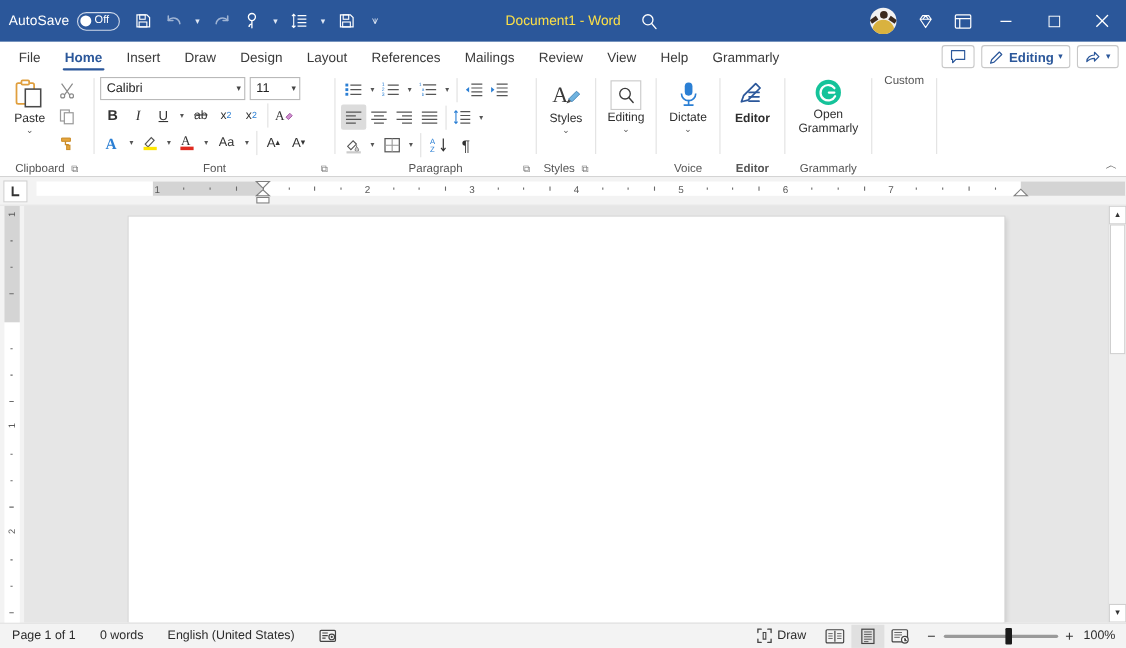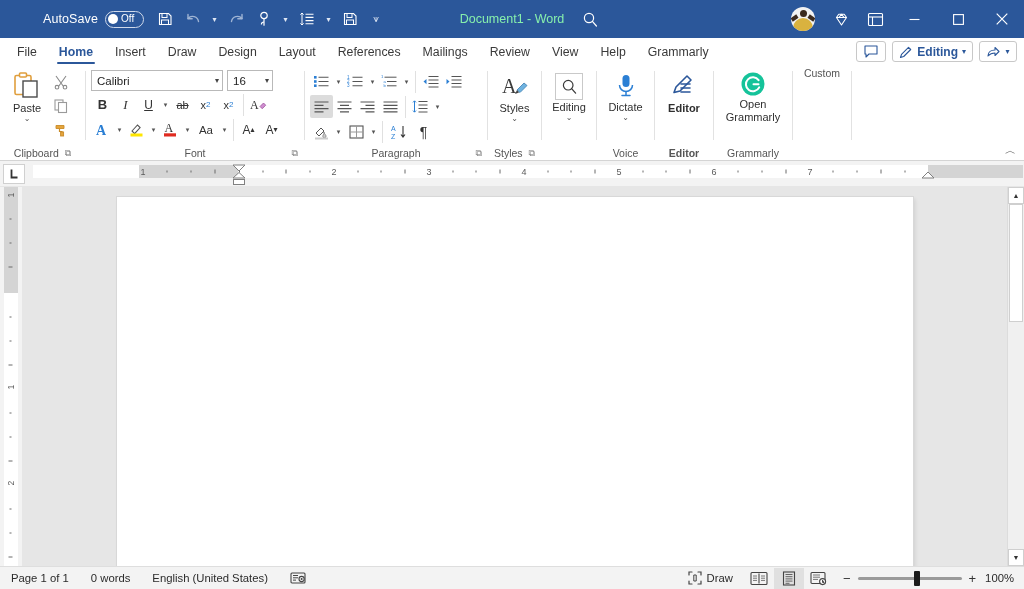--- a/index.html
+++ b/index.html
@@ -8,38 +8,38 @@
     font-family: "Liberation Sans", sans-serif;
     background: #ffffff;
   }
   .app { width: 1024px; height: 589px; display: flex; flex-direction: column; position: relative; }
 
   
   .titlebar {
     height: 38px; background: #2b579a; color: #ffffff;
     display: flex; align-items: center; flex: 0 0 38px; position: relative;
   }
-  .qat { display: flex; align-items: center; gap: 2px; padding-left: 8px; margin-left: 35px; }
+  .qat { display: flex; align-items: center; gap: 2px; padding-left: 8px; }
   .autosave-wrap { display: flex; align-items: center; gap: 7px; margin-right: 6px; }
   .autosave-label { font-size: 12.5px; color: #fff; letter-spacing: .1px; }
   .toggle {
     width: 39px; height: 17px; border-radius: 9px; border: 1.3px solid #cfd9ea;
     display: flex; align-items: center; padding: 0 2px; gap: 3px; background: transparent;
   }
   .toggle .knob { width: 10px; height: 10px; border-radius: 50%; background: #fff; flex: 0 0 10px; }
   .toggle .tstate { font-size: 10px; color: #fff; line-height: 1; }
   .qbtn {
     width: 26px; height: 26px; display: flex; align-items: center; justify-content: center;
     border-radius: 3px; color: #ffffff;
   }
   .qbtn.dim { color: #a9bcd8; }
   .qcaret { width: 13px; height: 26px; display: flex; align-items: center; justify-content: center; font-size: 8px; color: #dfe7f4; }
   .titletext {
     position: absolute; left: 0; right: 0; text-align: center;
-    font-size: 12.5px; color: #86efac; pointer-events: none;
+    font-size: 12.5px; color: #fde047; pointer-events: none;
   }
   .title-search {
     position: absolute; left: 578px; top: 8px; width: 24px; height: 22px;
     display: flex; align-items: center; justify-content: center;
   }
   .tb-right { margin-left: auto; display: flex; align-items: center; height: 38px; }
   .avatar {
     width: 24px; height: 24px; border-radius: 50%; margin: 0 9px;
     background: #f2f2f2; overflow: hidden; position: relative;
   }
@@ -334,21 +334,21 @@
     <div class="group-sep"></div>
 
     <div class="group" style="width:218px;">
       <div class="group-body" style="flex-direction:column;padding-top:5px;gap:2px;">
         <div class="row">
           <div class="fontbox" style="width:132px;">
             <span>Calibri</span>
             <span class="cv">▾</span>
           </div>
           <div class="fontbox" style="width:46px;margin-left:4px;">
-            <span>16</span>
+            <span>11</span>
             <span class="cv">▾</span>
           </div>
         </div>
         <div class="row" style="gap:0px;">
           <div class="sbtn" style="font-weight:bold;font-size:13px;">
               <span>B</span>
             </div>
           <div class="sbtn" style="font-style:italic;font-family:'Liberation Serif',serif;font-size:13px;">
               <span>I</span>
             </div>

